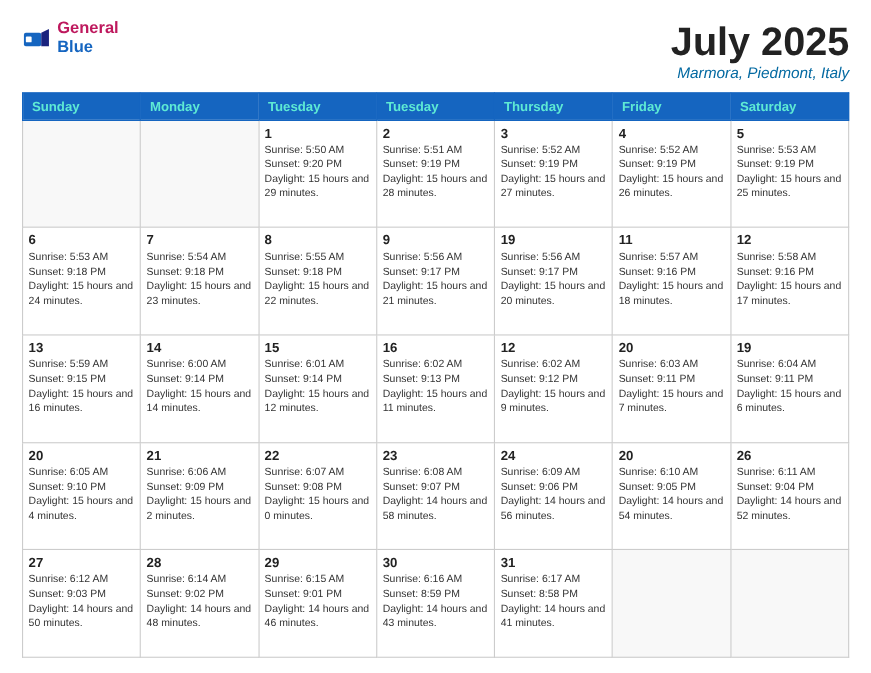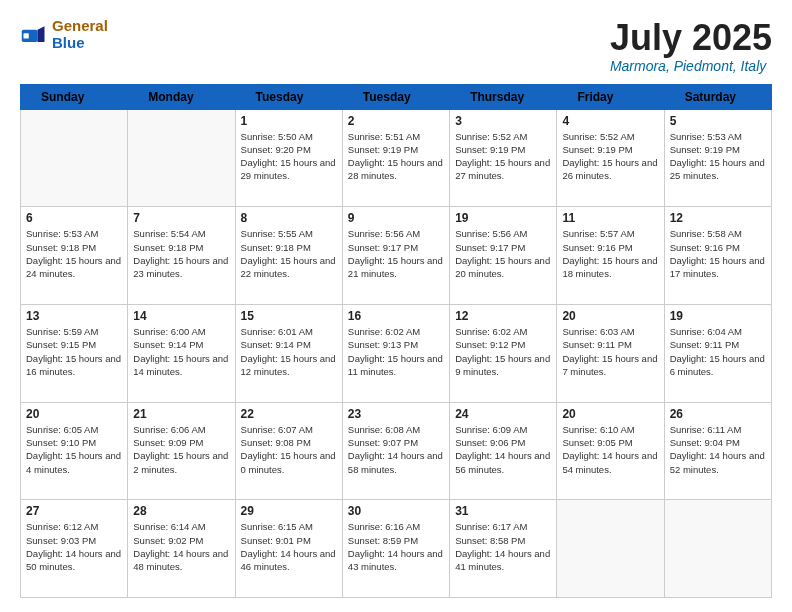--- a/index.html
+++ b/index.html
@@ -28,27 +28,28 @@
       align-items: center;
       gap: 4px;
     }
     .logo-text {
       font-size: 15px;
       font-weight: bold;
       line-height: 1.1;
       color: #333;
     }
     .logo-text span {
-      color: #a16207;
+      color: #be185d;
     }
     .logo-icon {
       width: 28px;
       height: 28px;
     }
     .title-block {
+      text-align: right;
     }
     .main-title {
       font-size: 36px;
       font-weight: bold;
       color: #222;
       line-height: 1.1;
     }
     .subtitle {
       font-size: 14px;
       color: #0369a1;
@@ -56,24 +57,24 @@
     }
     .calendar {
       flex: 1;
       border: 1px solid #ccc;
       border-collapse: collapse;
       width: 100%;
       table-layout: fixed;
     }
     .calendar th {
       background: #1565c0;
-      color: #000000;
+      color: #5eead4;
       font-size: 12px;
       font-weight: bold;
-      padding: 5px 20px;
+      padding: 5px 8px;
       text-align: left;
       border: 1px solid #1565c0;
     }
     .calendar td {
       vertical-align: top;
       font-size: 10px;
       color: #333;
       padding: 4px 5px;
       border: 1px solid #ccc;
       height: 82px;

